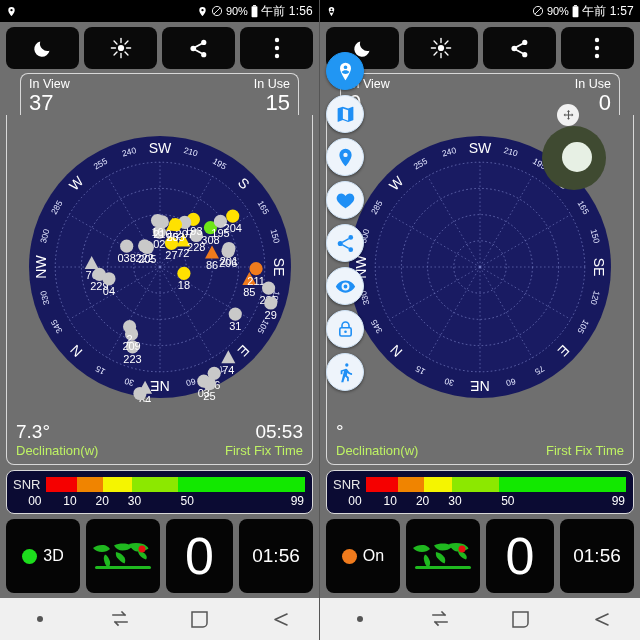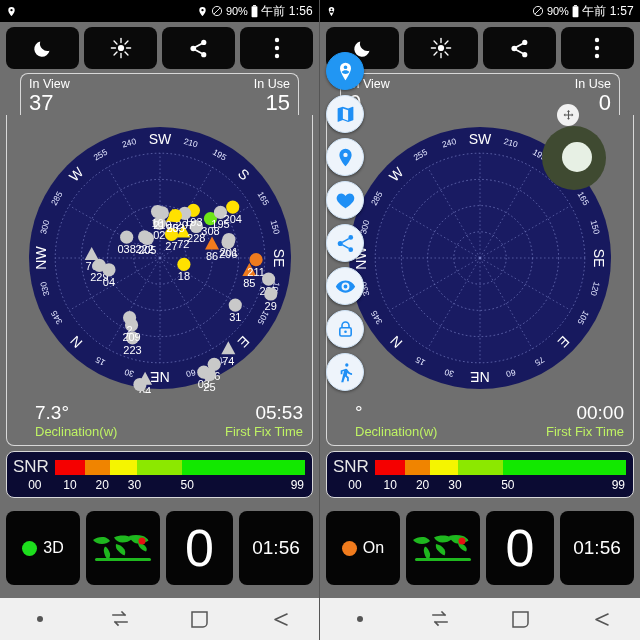--- a/index.html
+++ b/index.html
@@ -61,41 +61,41 @@
     overflow: visible;
   }
   .sky-svg { display: block; }
 
   
   .decl-card {
     margin: 0 6px; border: 1.5px solid #d8d8d8; border-top: none;
     border-radius: 0 0 8px 8px; background: #6f6f6f;
     padding: 2px 9px 5px 9px; flex: 0 0 auto; position: relative; z-index: 2;
   }
-  .decl-row { display: flex; justify-content: space-between; align-items: flex-end; margin-left: 19px; }
+  .decl-row { display: flex; justify-content: space-between; align-items: flex-end; }
   .decl-val { color: #fff; font-size: 19px; line-height: 22px; }
   .decl-lbl { color: #bef264; font-size: 13px; line-height: 16px; }
 
   
   .snr-card {
     margin: 5px 6px 0 6px; background: #0b0b33;
     border: 1.5px solid #d8d8d8; border-radius: 8px;
     padding: 5px 6px 3px 6px; flex: 0 0 auto;
   }
   .snr-top { display: flex; align-items: center; gap: 5px; }
-  .snr-label { color: #e8e8e8; font-size: 17px; }
+  .snr-label { color: #e8e8e8; font-size: 13px; }
   .snr-bar {
     flex: 1; height: 17px; display: flex; border: 1px solid #0b0b33;
   }
   .snr-seg { height: 100%; }
   .snr-ticks { position: relative; height: 16px; margin-top: 1px; }
   .snr-tick { position: absolute; color: #fff; font-size: 12px; top: 0; }
 
   
-  .tiles { display: flex; gap: 6px; padding: 13px 6px; flex: 0 0 auto; }
+  .tiles { display: flex; gap: 6px; padding: 5px 6px; flex: 0 0 auto; }
   .tile {
     background: #050505; border-radius: 8px; height: 74px;
     display: flex; align-items: center; justify-content: center;
     color: #fff; overflow: hidden;
   }
   .tile.fix { flex: 0 0 74px; gap: 6px; }
   .fix-dot { width: 15px; height: 15px; border-radius: 50%; }
   .fix-txt { font-size: 16px; }
   .tile.map { flex: 0 0 74px; position: relative; }
   .tile.big { flex: 1 1 auto; }
@@ -624,21 +624,20 @@
         </svg>
     </div>
 
     <div class="decl-card">
       <div class="decl-row">
         <div>
           <div class="decl-val">°</div>
           <div class="decl-lbl">Declination(w)</div>
         </div>
         <div class="col-r">
-          <div class="decl-val">00:00</div>
           <div class="decl-lbl">First Fix Time</div>
         </div>
       </div>
     </div>
 
     <div class="snr-card">
       <div class="snr-top">
         <span class="snr-label">SNR</span>
         <div class="snr-bar" id="snr-bar-right">
             <div class="snr-seg" style="width: 12%; background: rgb(245, 0, 0);"></div>

